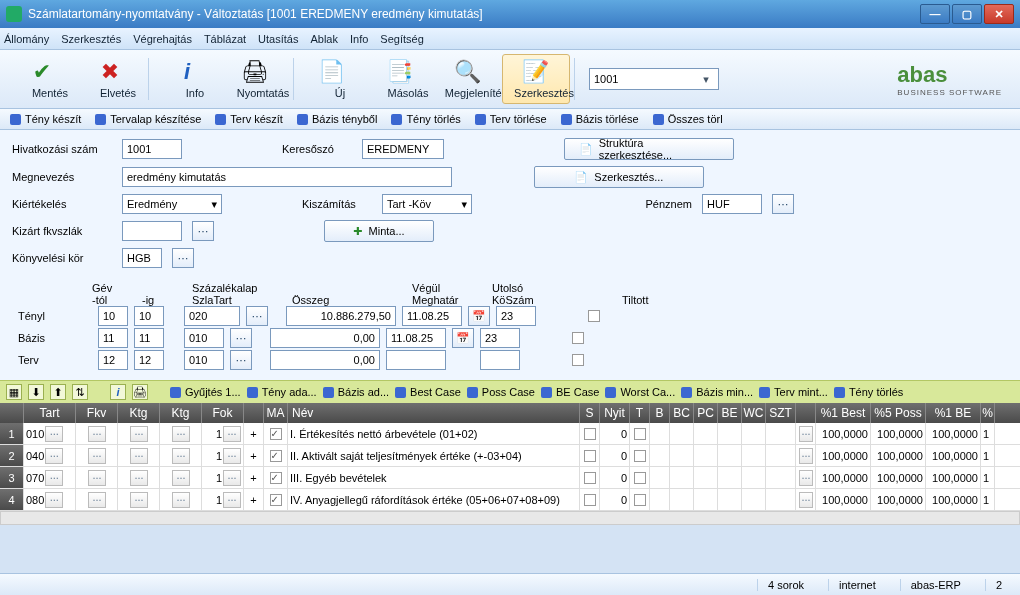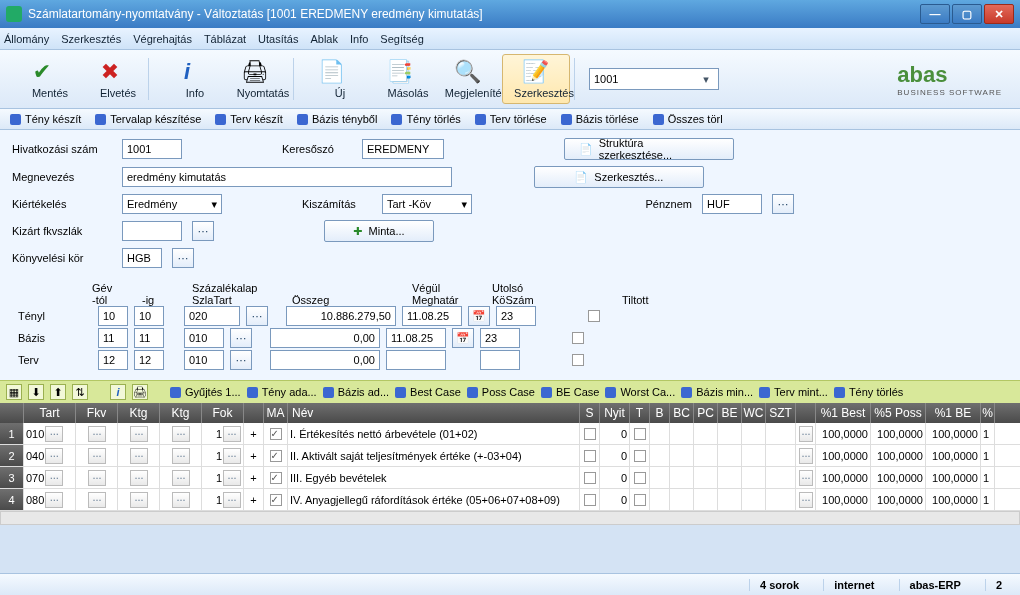--- a/index.html
+++ b/index.html
@@ -36,21 +36,21 @@
 .mid .micon{width:16px;height:16px;border:1px solid #9ab050;background:#f2f8d8;display:flex;align-items:center;justify-content:center;}
 .gridhead{display:flex;background:linear-gradient(#6f6f6f,#4a4a4a);color:#fff;height:20px;align-items:center;}
 .gh{border-right:1px solid #888;display:flex;align-items:center;justify-content:center;height:100%;font-size:12px;overflow:hidden;}
 .gridbody{background:#fff;}
 .gr{display:flex;height:22px;align-items:center;border-bottom:1px solid #ddd;}
 .gc{border-right:1px solid #ddd;display:flex;align-items:center;height:100%;padding:0 2px;font-size:11px;overflow:hidden;}
 .rownum{width:24px;background:linear-gradient(#6f6f6f,#4a4a4a);color:#fff;justify-content:center;}
 .cellbtn{width:18px;height:16px;border:1px solid #bbb;background:linear-gradient(#fff,#e9e9e9);display:flex;align-items:center;justify-content:center;color:#246;font-size:9px;margin-left:1px;}
 .chk{width:12px;height:12px;border:1px solid #999;background:#fff;display:inline-block;}
 .chk.on::after{content:"✓";font-size:10px;color:#555;position:relative;top:-2px;}
-.status{background:linear-gradient(#f5faff,#dce9f8);border-top:1px solid #a8c3e0;height:22px;display:flex;align-items:center;justify-content:flex-end;padding:0 8px;gap:14px;font-weight:bold;}
+.status{background:linear-gradient(#f5faff,#dce9f8);border-top:1px solid #a8c3e0;height:22px;display:flex;align-items:center;justify-content:flex-end;padding:0 8px;gap:14px;}
 .status div{border-left:1px solid #bcd2ea;padding:0 10px;}
 .sumrow{margin-top:14px;}
 .summhdr{display:flex; padding-left:80px;}
 .summhdr div{font-size:11px;}
 .sumline{display:flex;align-items:center;gap:6px;margin-bottom:2px;}
 .sumlbl{width:50px;padding-left:6px;}
 .scroll{height:14px;background:#e8e8e8;border:1px solid #ccc;}
 </style>
 </head>
 <body>

